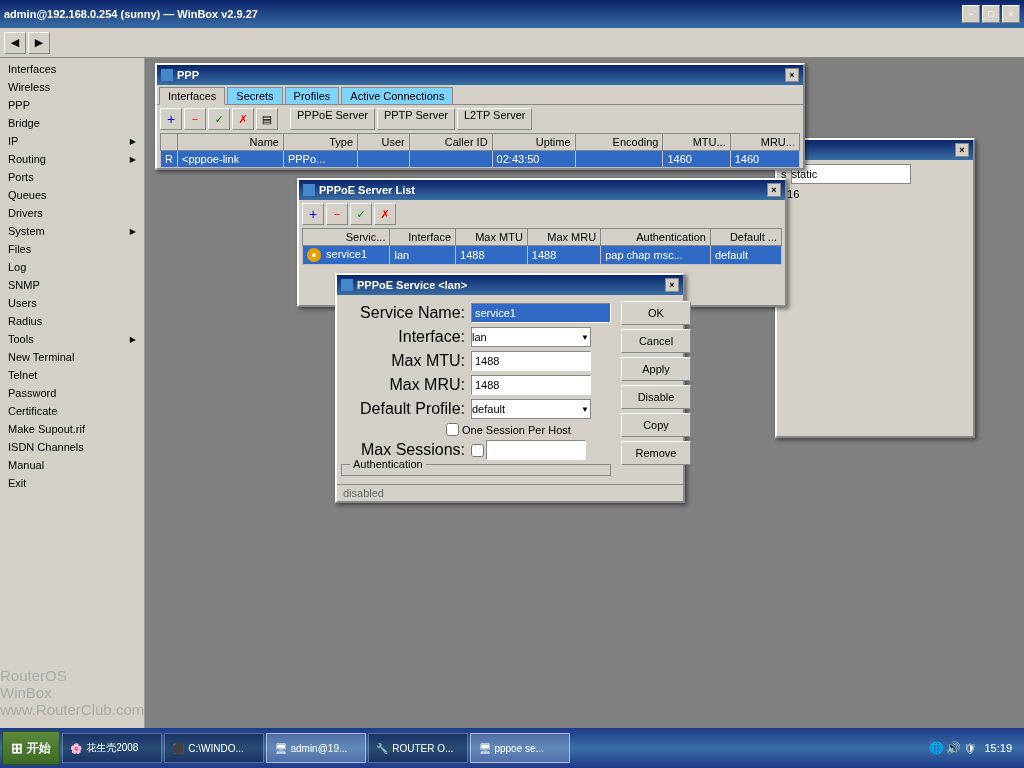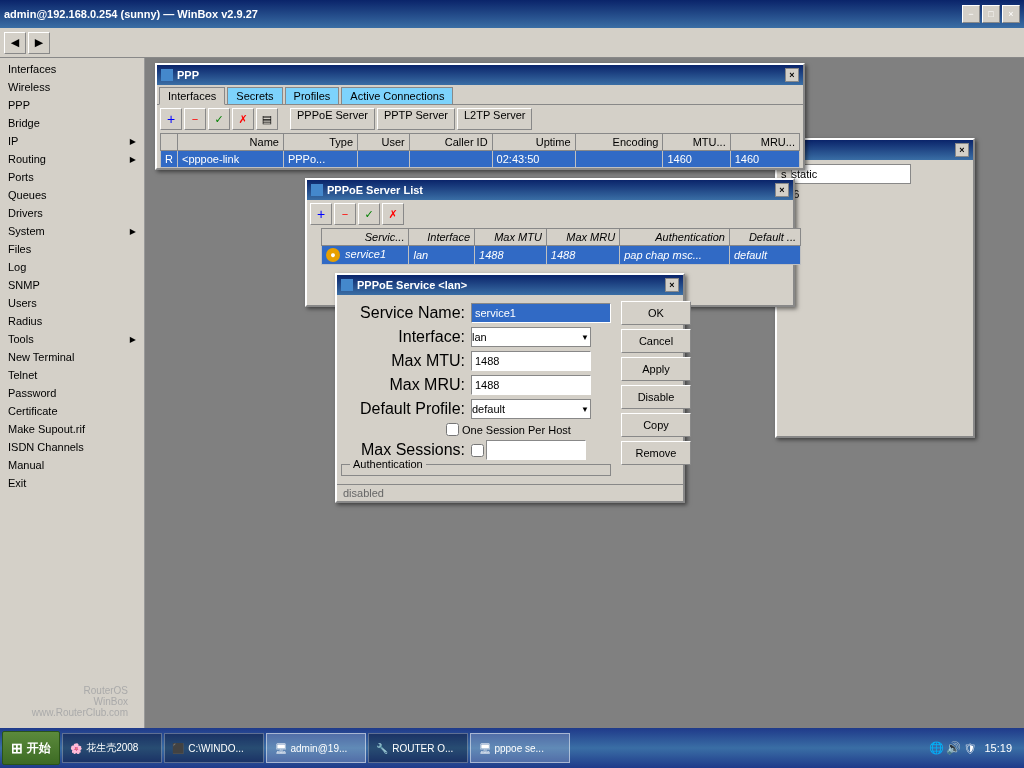--- a/index.html
+++ b/index.html
@@ -93,23 +93,23 @@
     }
     .sidebar-item.has-arrow::after {
       content: '▶';
       font-size: 8px;
     }
     .sidebar-watermark {
       position: absolute;
       bottom: 10px;
       left: 0;
       right: 16px;
-      text-align: right;
+      text-align: left;
       color: #aaa;
-      font-size: 10px;
+      font-size: 15px;
       pointer-events: none;
     }
 
     
     .content-area {
       flex: 1;
       background: #808080;
       position: relative;
       overflow: hidden;
     }
@@ -590,35 +590,35 @@
             <td></td>
             <td>02:43:50</td>
             <td></td>
             <td>1460</td>
             <td>1460</td>
           </tr>
         </tbody>
       </table>
     </div>
 
-    <div class="window" id="pppoe-server-list" style="top:120px;left:160px;width:490px;">
+    <div class="window" id="pppoe-server-list" style="top:120px;left:152px;width:490px;">
       <div class="window-titlebar">
         <div style="display:flex;align-items:center;">
           <span class="window-title-icon" style="background:#4488cc;width:12px;height:12px;"></span>
           <span>PPPoE Server List</span>
         </div>
         <div class="window-close-btn">×</div>
       </div>
       <div class="inner-toolbar">
         <div class="inner-btn-icon" style="color:blue;font-size:14px;">+</div>
         <div class="inner-btn-icon" style="color:red;">−</div>
         <div class="inner-btn-icon" style="color:green;">✓</div>
         <div class="inner-btn-icon" style="color:red;">✗</div>
       </div>
-      <table class="data-table" style="margin:0 14px;width:calc(100% - 6px);font-style:italic;">
+      <table class="data-table" style="margin:0 3px;width:calc(100% - 6px);">
         <thead>
           <tr>
             <th>Servic...</th>
             <th>Interface</th>
             <th>Max MTU</th>
             <th>Max MRU</th>
             <th>Authentication</th>
             <th>Default ...</th>
           </tr>
         </thead>

